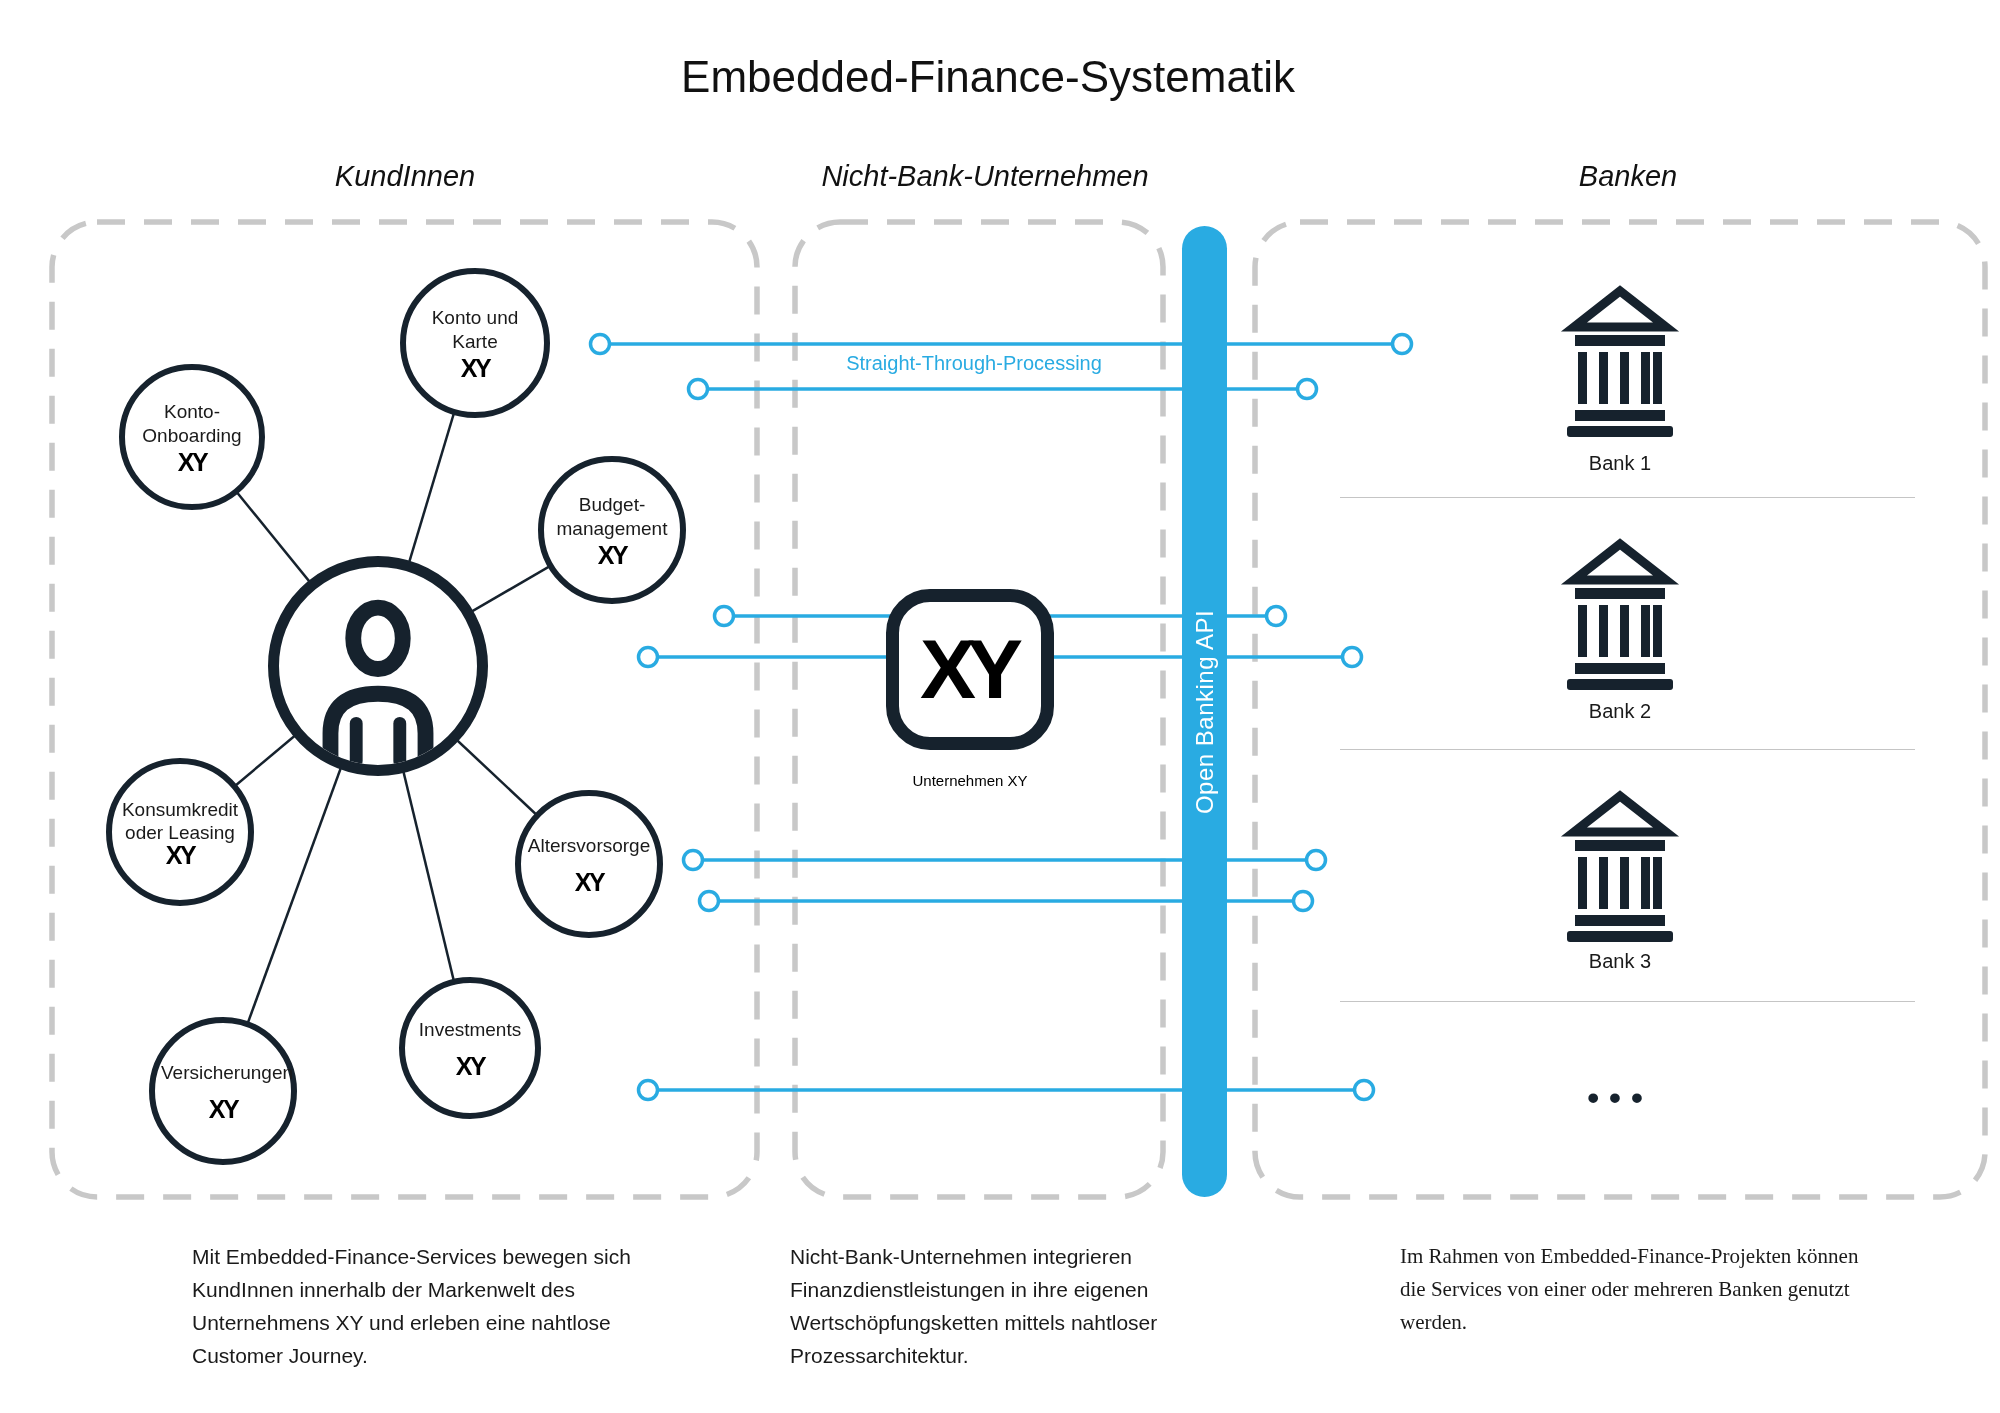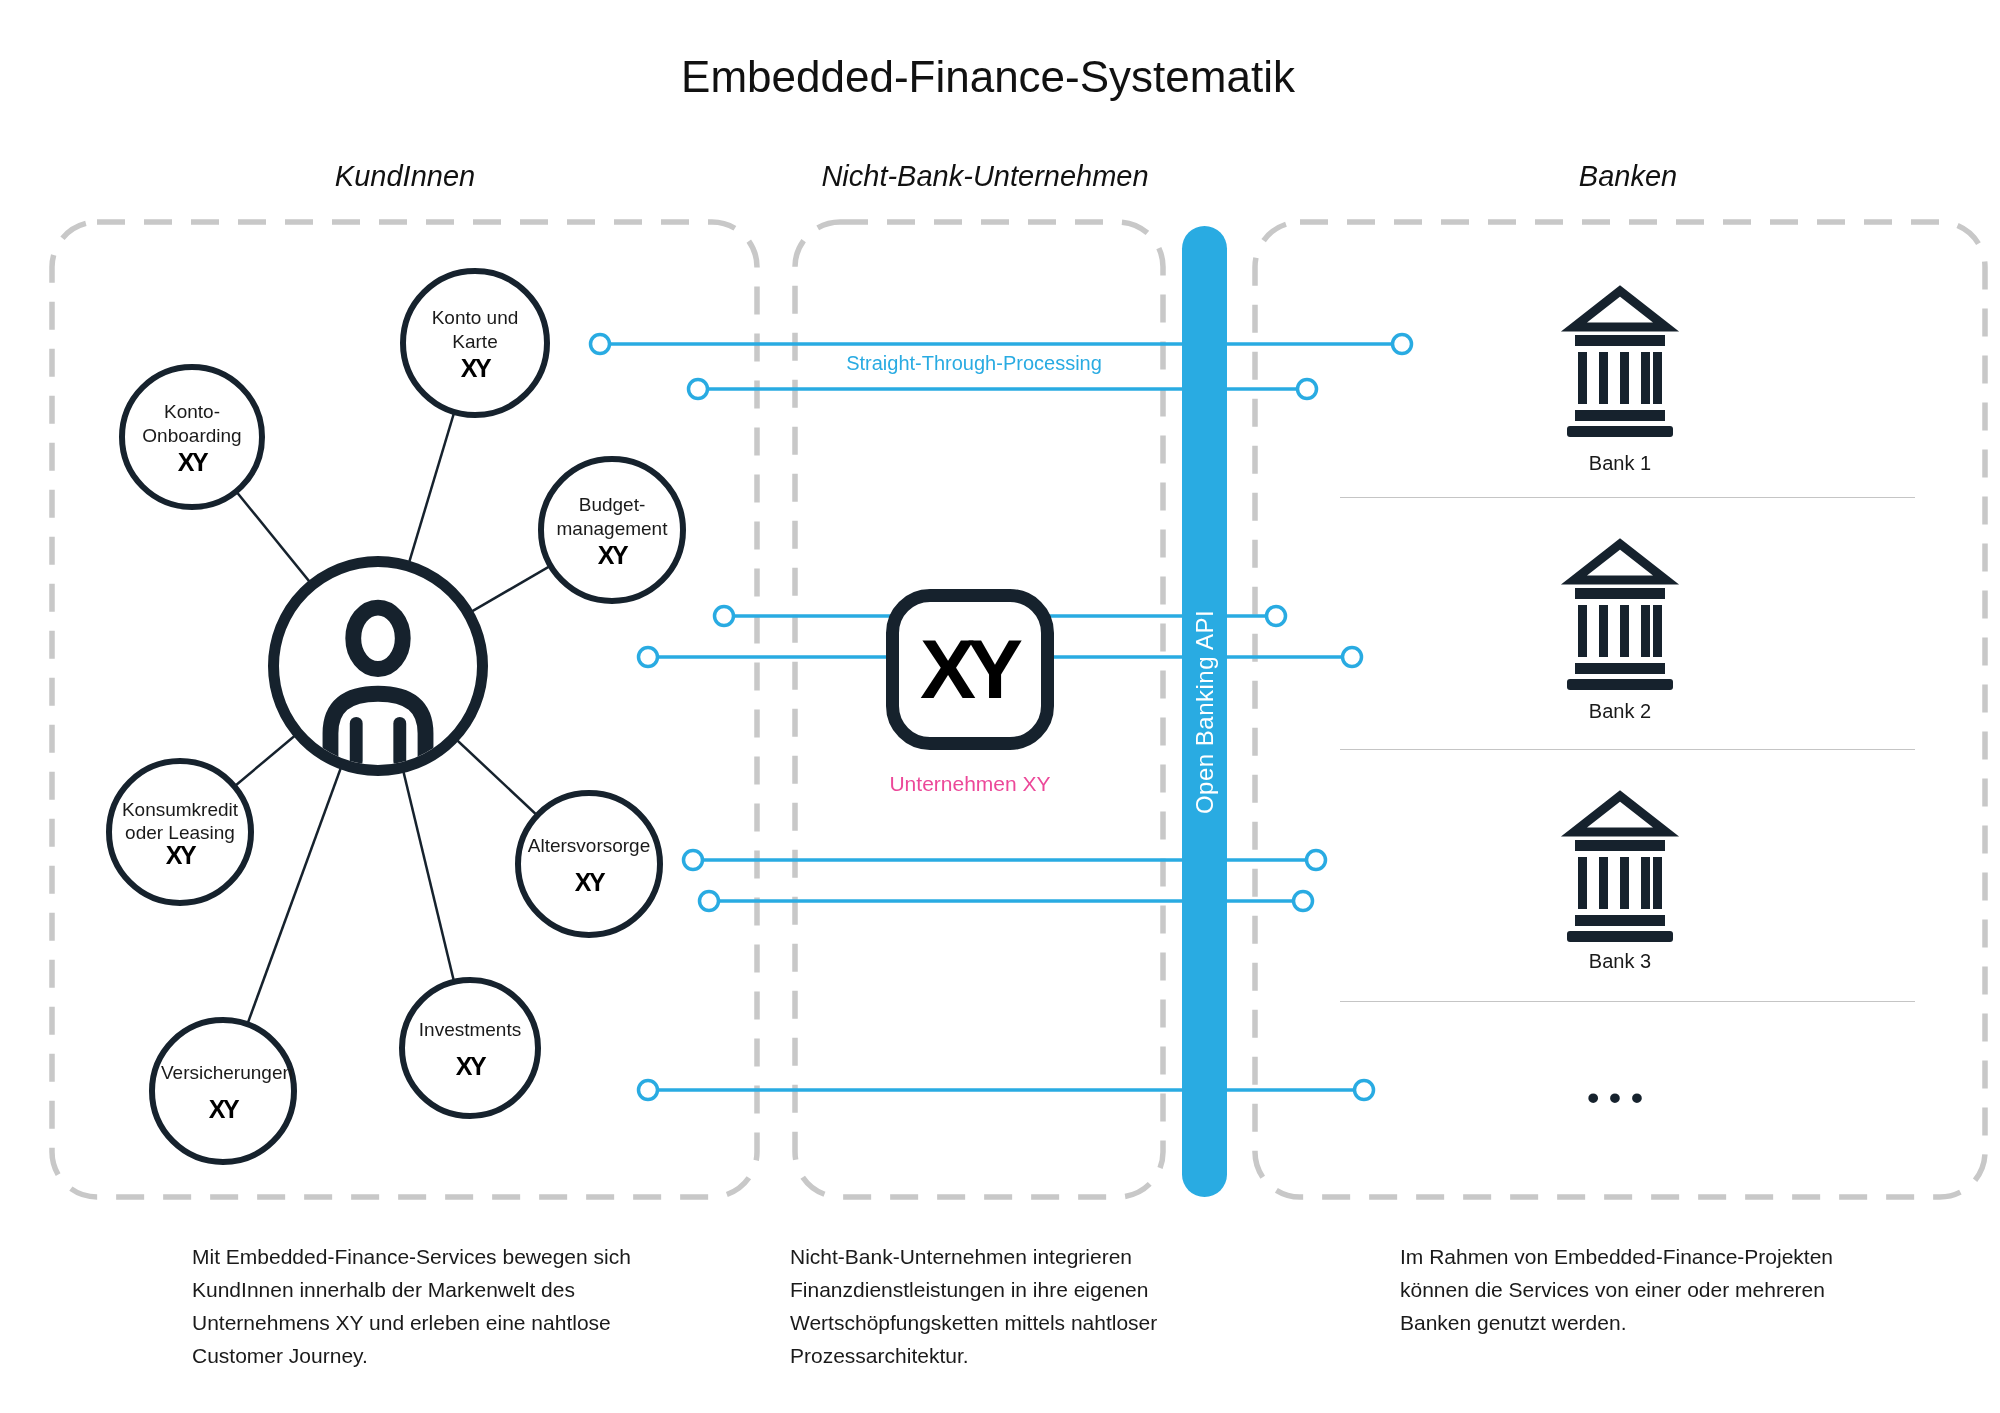--- a/index.html
+++ b/index.html
@@ -20,21 +20,21 @@
   .bar{position:absolute;left:1182px;top:226px;width:45px;height:971px;
        background:#29abe2;border-radius:23px;}
   .bar-label{position:absolute;left:50%;top:50%;transform:translate(-50%,-50%) rotate(-90deg);
        white-space:nowrap;color:#ffffff;font-size:24px;letter-spacing:0.5px;}
   .xybox{position:absolute;left:886px;top:589px;width:168px;height:161px;
        border:13px solid #16222d;border-radius:44px;background:#fff;box-sizing:border-box;
        display:flex;align-items:center;justify-content:center;}
   .xybox-logo{font-size:84px;font-weight:bold;letter-spacing:-9px;color:#000;
        transform:translateX(-3px);}
   .stp{font-size:20px;color:#29abe2;text-align:center;}
-  .caption{font-size:21px;color:#ec4899;}
+  .caption{font-size:15px;color:#000000;}
   .bank-label{font-size:20px;color:#1a1a1a;}
   .sep{position:absolute;left:1340px;width:575px;height:0;border-top:1.5px solid #c5c5c5;}
   .dots{font-size:34px;font-weight:bold;letter-spacing:10px;color:#16222d;}
   .footnote{position:absolute;font-size:21px;line-height:33px;color:#1a1a1a;margin:0;}
 </style>
 </head>
 <body>
 
 <svg class="abs" style="left:0;top:0;" width="2000" height="1413" viewBox="0 0 2000 1413">
 
@@ -180,13 +180,13 @@
   <rect x="10" y="128" width="90" height="11" fill="#16222d"></rect>
   <rect x="2" y="144" width="106" height="11" rx="3" fill="#16222d"></rect>
 </svg>
 <div class="abs ctr bank-label" style="left:1520px;top:950px;width:200px;">Bank 3</div>
 <div class="sep" style="top:1001px;"></div>
 
 <div class="abs ctr dots" style="left:1520px;top:1078px;width:200px;">•••</div>
 
 <p class="footnote" style="left:192px;top:1240px;width:455px;">Mit Embedded-Finance-Services bewegen sich KundInnen innerhalb der Markenwelt des Unternehmens XY und erleben eine nahtlose Customer Journey.</p>
 <p class="footnote" style="left:790px;top:1240px;width:400px;">Nicht-Bank-Unternehmen integrieren Finanzdienstleistungen in ihre eigenen Wertschöpfungsketten mittels nahtloser Prozessarchitektur.</p>
-<p class="footnote" style="left:1400px;top:1240px;width:480px;">Im Rahmen von Embedded-Finance-Projekten können die Services von einer oder mehreren Banken genutzt werden.</p>
+<p class="footnote" style="left:1400px;top:1240px;width:480px;font-family:Liberation Serif, serif;">Im Rahmen von Embedded-Finance-Projekten können die Services von einer oder mehreren Banken genutzt werden.</p>
 
 </body></html>

